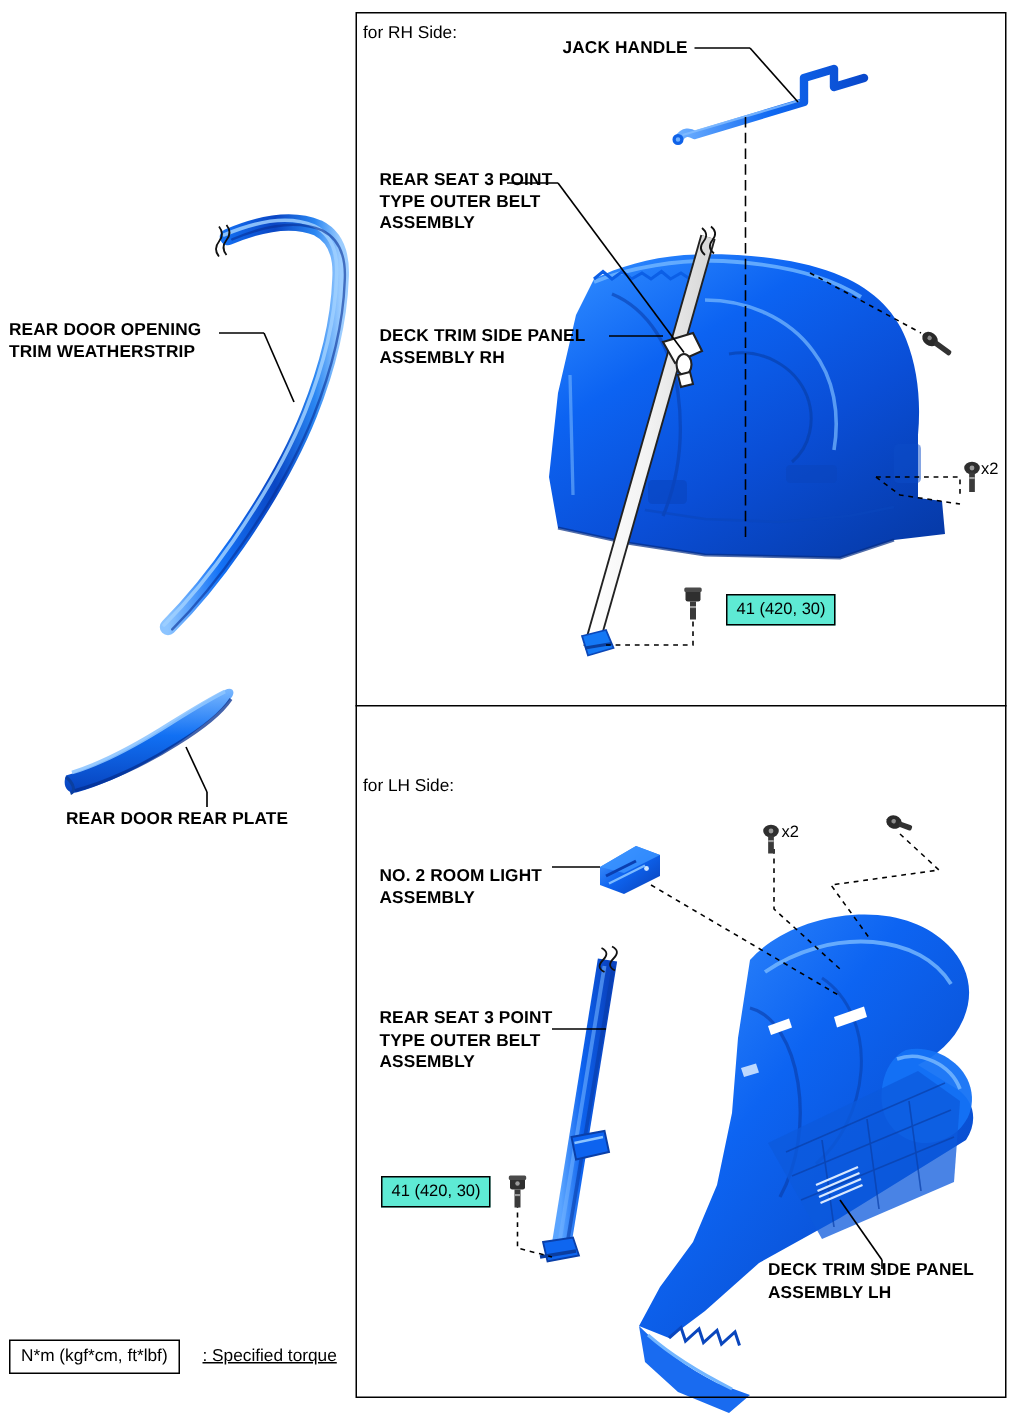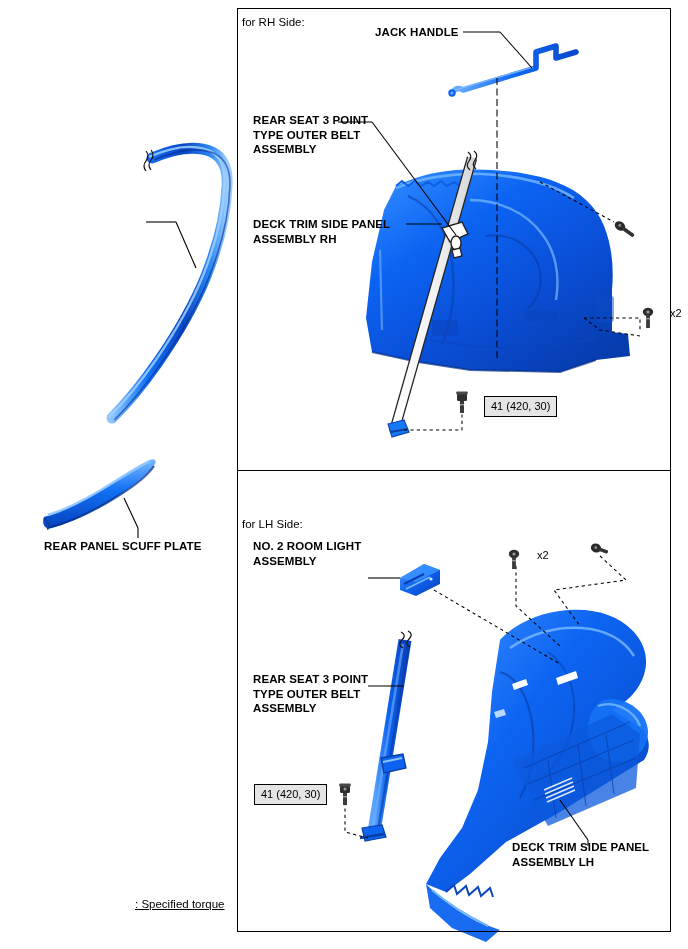--- a/index.html
+++ b/index.html
@@ -4,28 +4,28 @@
 <style>
   html,body{margin:0;padding:0;background:#fff;}
   body{width:688px;height:949px;position:relative;overflow:hidden;
        font-family:"Liberation Sans",sans-serif;color:#000;}
   .stage{position:absolute;inset:0;}
   .lbl{position:absolute;font-size:11.5px;line-height:14.5px;
        letter-spacing:.1px;white-space:pre;color:#000;font-weight:bold;}
   .frame{position:absolute;border:1.6px solid #000;box-sizing:border-box;}
   .divider{position:absolute;height:0;border-top:1.6px solid #000;}
   .sidehead{position:absolute;font-size:11.5px;line-height:14px;}
-  .tbox{position:absolute;border:1.5px solid #000;background:#e5e5e5;
+  .tbox{position:absolute;border:1.5px solid #000;background:#5eead4;
         font-size:11px;line-height:13px;padding:2.5px 6px 3.5px 6px;
         box-sizing:border-box;white-space:nowrap;}
   .legendbox{position:absolute;border:1.4px solid #000;background:#fff;
         font-size:11.5px;line-height:14px;padding:3px 7px 4px 7px;
         box-sizing:border-box;white-space:nowrap;}
   .legendtxt{position:absolute;font-size:11.5px;line-height:14px;white-space:nowrap;}
-  .x2{position:absolute;font-size:11px;line-height:12px;padding-left:16px;}
+  .x2{position:absolute;font-size:11px;line-height:12px;}
   svg{position:absolute;left:0;top:0;overflow:visible;}
   .ldr{stroke:#000;stroke-width:1.1px;fill:none;}
   .dash{stroke:#000;stroke-width:1.05px;fill:none;stroke-dasharray:3.2 3.2;}
   .cdash{stroke:#000;stroke-width:1.05px;fill:none;stroke-dasharray:7 3.5;}
 </style>
 </head>
 <body>
 
 <div class="stage">
 
@@ -291,40 +291,43 @@
     <path class="ldr" d="M124,498 L138,528"></path>
     <path class="ldr" d="M138,528 L138,538"></path>
   </svg>
 
   <div class="frame" style="left:237px;top:8px;width:434px;height:924px;"></div>
   <div class="divider" style="left:237px;top:470px;width:434px;"></div>
 
   <div class="sidehead" style="left:242px;top:15px;">for RH Side:</div>
   <div class="sidehead" style="left:242px;top:481px;margin-top:36px;">for LH Side:</div>
 
-  <div class="lbl" style="left:44px;top:539px;">REAR PANEL SCUFF PLATE</div>
+  <div class="lbl" style="left:6px;top:213px;">REAR DOOR OPENING
+TRIM WEATHERSTRIP</div>
+  <div class="lbl" style="left:44px;top:539px;">REAR DOOR REAR PLATE</div>
 
   <div class="lbl" style="left:375px;top:25px;">JACK HANDLE</div>
   <div class="lbl" style="left:253px;top:113px;">REAR SEAT 3 POINT
 TYPE OUTER BELT
 ASSEMBLY</div>
   <div class="lbl" style="left:253px;top:217px;">DECK TRIM SIDE PANEL
 ASSEMBLY RH</div>
 
   <div class="tbox" style="left:484px;top:396px;">41 (420, 30)</div>
 
   <div class="x2" style="left:654px;top:307px;">x2</div>
 
-  <div class="lbl" style="left:253px;top:539px;">NO. 2 ROOM LIGHT
+  <div class="lbl" style="left:253px;top:577px;">NO. 2 ROOM LIGHT
 ASSEMBLY</div>
   <div class="lbl" style="left:253px;top:672px;">REAR SEAT 3 POINT
 TYPE OUTER BELT
 ASSEMBLY</div>
   <div class="lbl" style="left:512px;top:840px;">DECK TRIM SIDE PANEL
 ASSEMBLY LH</div>
 
   <div class="tbox" style="left:254px;top:784px;">41 (420, 30)</div>
 
   <div class="x2" style="left:521px;top:549px;">x2</div>
 
+  <div class="legendbox" style="left:6px;top:893px;">N*m (kgf*cm, ft*lbf)</div>
   <div class="legendtxt" style="left:135px;top:897px;text-decoration:underline;">: Specified torque</div>
 
 </div>
 
 </body></html>

